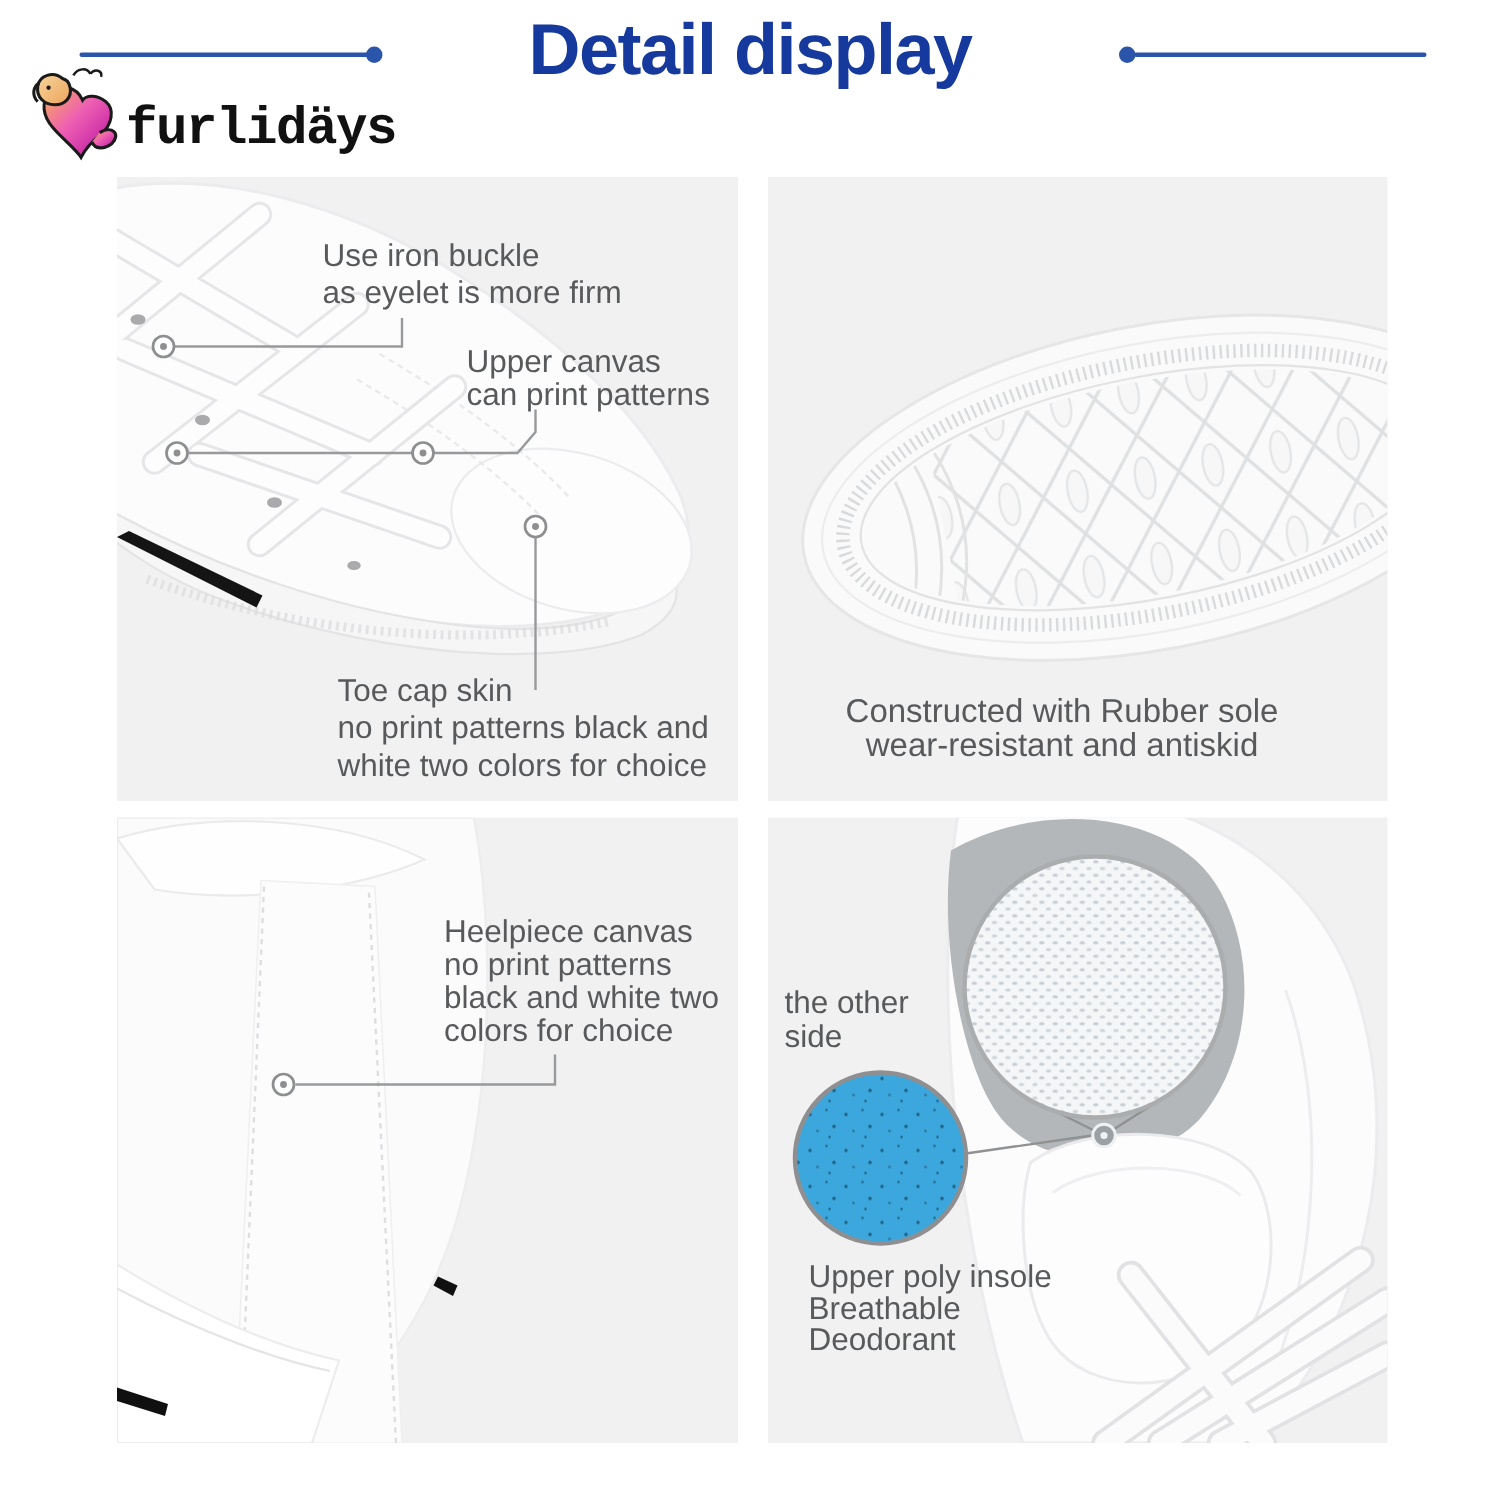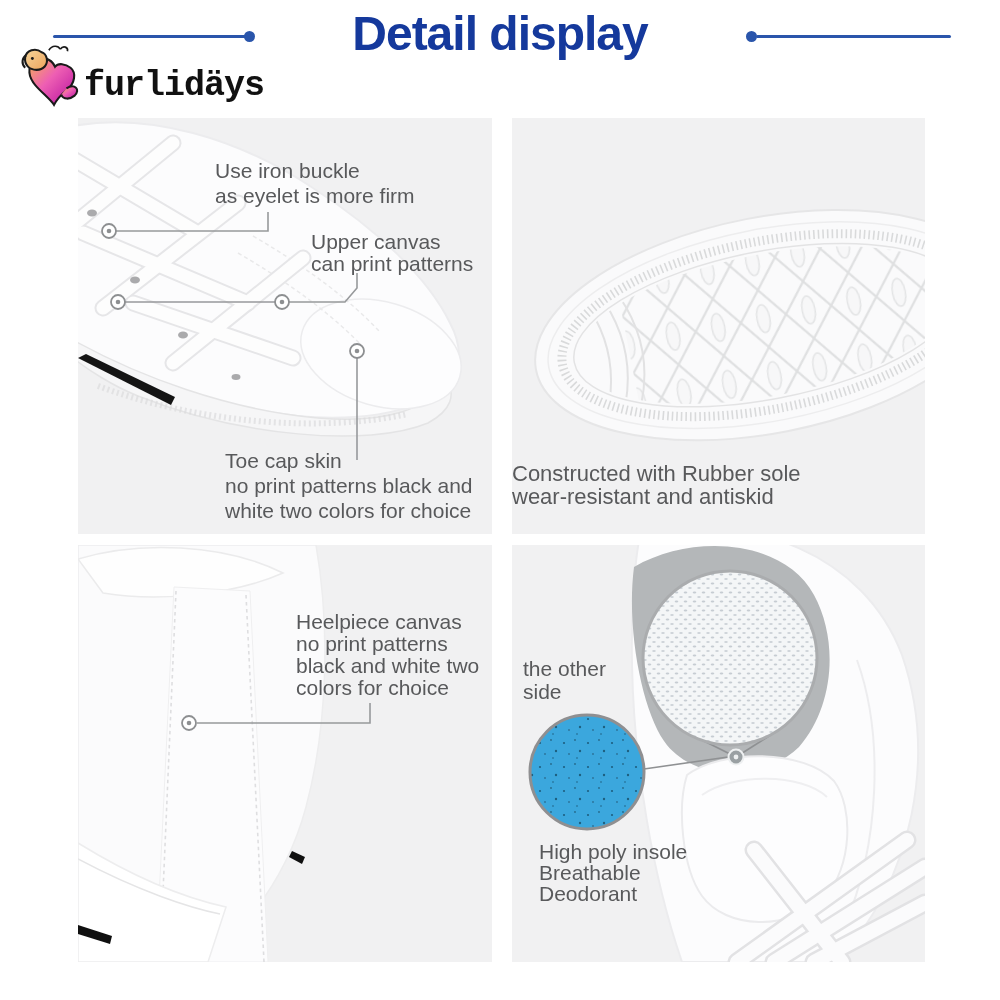--- a/index.html
+++ b/index.html
@@ -18,21 +18,21 @@
   #panel-tl{left:78px;top:118px;width:414px;height:416px;}
   #panel-tr{left:512px;top:118px;width:413px;height:416px;}
   #panel-bl{left:78px;top:545px;width:414px;height:417px;}
   #panel-br{left:512px;top:545px;width:413px;height:417px;}
   .panel svg{position:absolute;left:0;top:0;}
   .ann{position:absolute;color:#58595b;font-size:21px;line-height:24px;white-space:nowrap;}
   .ann div{white-space:nowrap;}
   .lh25 div{line-height:25px;}
   .lh22 div{line-height:22px;}
   .lh21 div{line-height:21px;}
-  .caption{position:absolute;left:0;width:392px;color:#58595b;
+  .caption{position:absolute;left:0;width:392px;text-align:center;color:#58595b;
            font-size:22px;line-height:23px;}
 </style>
 </head>
 <body>
 
 <div class="canvas">
 
   <div class="logo">
     <svg width="66" height="66" viewBox="0 0 64 64">
       <defs>
@@ -255,19 +255,19 @@
       <g transform="translate(224,212)">
         <circle r="7.5" fill="#9aa0a3" stroke="#eef0f1" stroke-width="2"></circle>
           <circle r="2.4" fill="#eef0f1"></circle>
       </g>
     </svg>
     <div class="ann" style="left:11px;top:112px;line-height:23px;">
       <div>the other</div>
       <div>side</div>
     </div>
     <div class="ann lh21" style="left:27px;top:296px;">
-      <div>High poly insole</div>
+      <div>Upper poly insole</div>
       <div>Breathable</div>
       <div>Deodorant</div>
     </div>
   </div>
 
 </div>
 
 </body></html>

